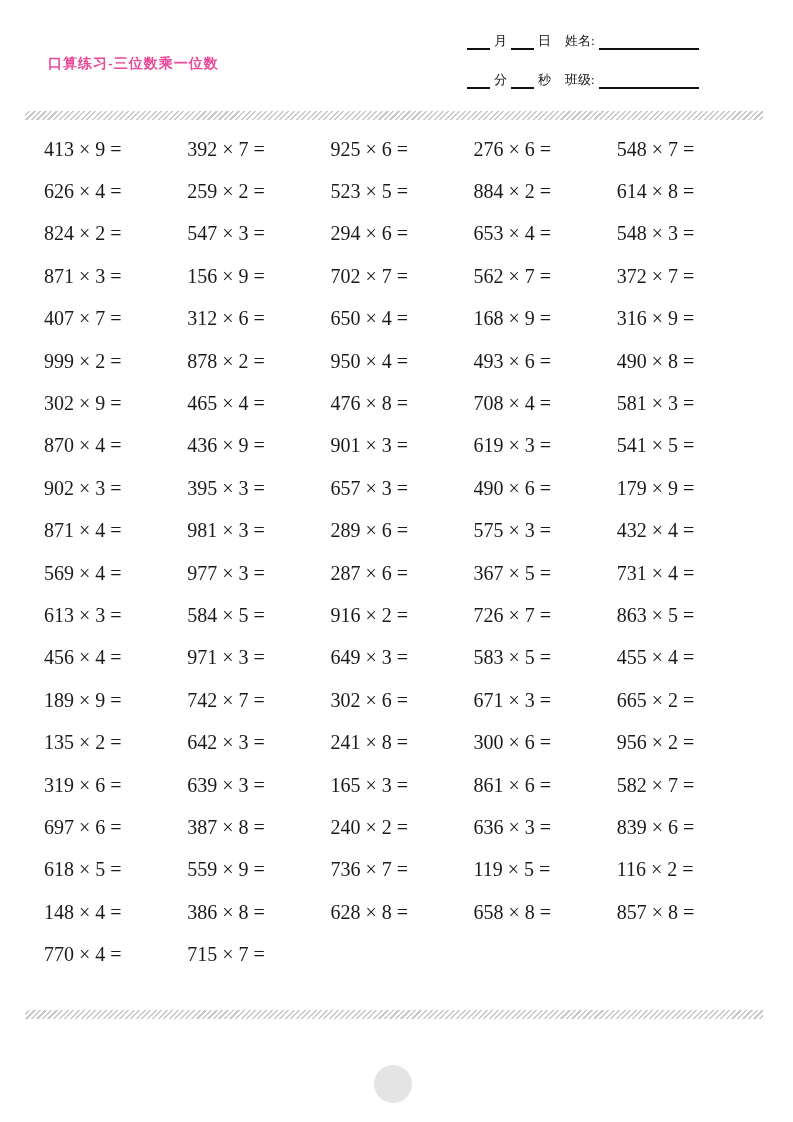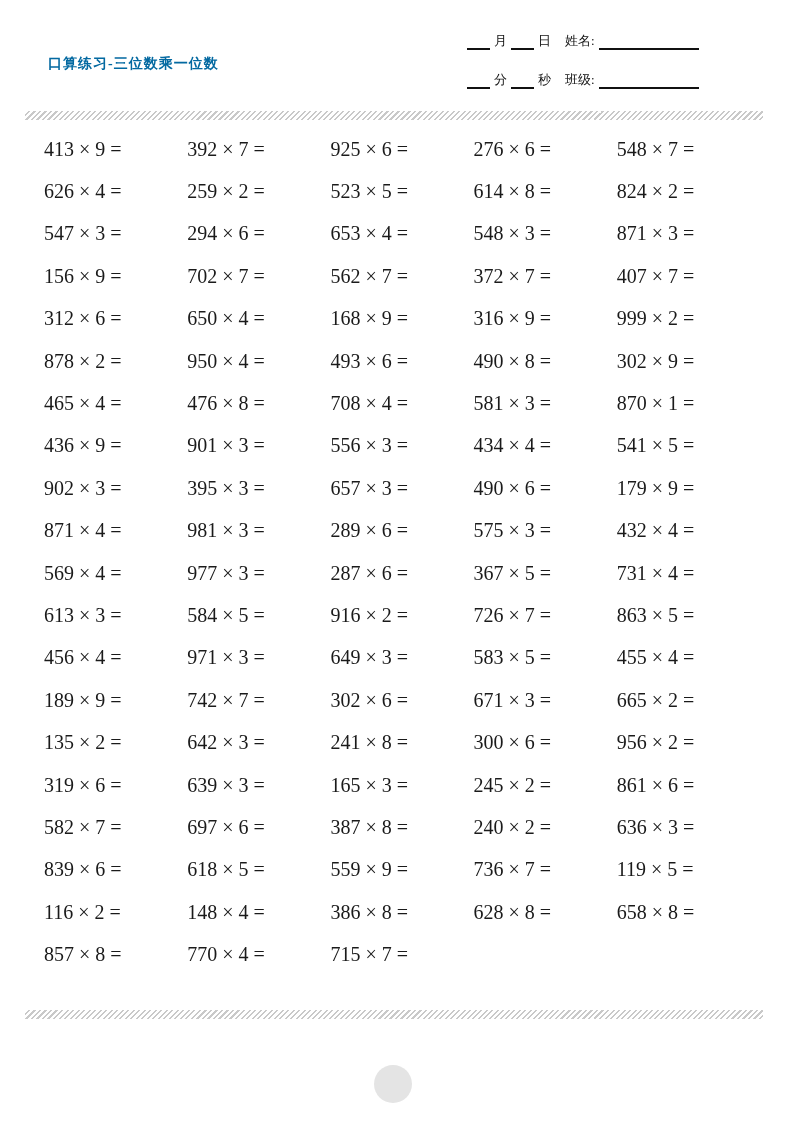--- a/index.html
+++ b/index.html
@@ -14,21 +14,21 @@
     color: var(--text, #1a1a1a);
   }
   .title {
     position: absolute;
     left: 48px;
     top: 55px;
     font-size: 14px;
     font-weight: bold;
     letter-spacing: 1px;
     font-family: "Liberation Serif", serif;
-    color: #0369a1;
+    color: #ec4899;
   }
   .header-right {
     position: absolute;
     left: 463px;
     top: 30px;
     width: 260px;
     font-size: 13px;
     color: #111;
   }
   .header-line {
@@ -116,20 +116,21 @@
 
   <div class="grid" id="problems-grid">
       <div class="cell">413 × 9 =</div>
       <div class="cell">392 × 7 =</div>
       <div class="cell">925 × 6 =</div>
       <div class="cell">276 × 6 =</div>
       <div class="cell">548 × 7 =</div>
       <div class="cell">626 × 4 =</div>
       <div class="cell">259 × 2 =</div>
       <div class="cell">523 × 5 =</div>
+      <div class="cell">884 × 2 =</div>
       <div class="cell">614 × 8 =</div>
       <div class="cell">824 × 2 =</div>
       <div class="cell">547 × 3 =</div>
       <div class="cell">294 × 6 =</div>
       <div class="cell">653 × 4 =</div>
       <div class="cell">548 × 3 =</div>
       <div class="cell">871 × 3 =</div>
       <div class="cell">156 × 9 =</div>
       <div class="cell">702 × 7 =</div>
       <div class="cell">562 × 7 =</div>
@@ -142,25 +143,24 @@
       <div class="cell">999 × 2 =</div>
       <div class="cell">878 × 2 =</div>
       <div class="cell">950 × 4 =</div>
       <div class="cell">493 × 6 =</div>
       <div class="cell">490 × 8 =</div>
       <div class="cell">302 × 9 =</div>
       <div class="cell">465 × 4 =</div>
       <div class="cell">476 × 8 =</div>
       <div class="cell">708 × 4 =</div>
       <div class="cell">581 × 3 =</div>
-      <div class="cell">870 × 1 =</div>
+      <div class="cell">870 × 4 =</div>
       <div class="cell">436 × 9 =</div>
       <div class="cell">901 × 3 =</div>
-      <div class="cell">556 × 3 =</div>
-      <div class="cell">434 × 4 =</div>
+      <div class="cell">619 × 3 =</div>
       <div class="cell">541 × 5 =</div>
       <div class="cell">902 × 3 =</div>
       <div class="cell">395 × 3 =</div>
       <div class="cell">657 × 3 =</div>
       <div class="cell">490 × 6 =</div>
       <div class="cell">179 × 9 =</div>
       <div class="cell">871 × 4 =</div>
       <div class="cell">981 × 3 =</div>
       <div class="cell">289 × 6 =</div>
       <div class="cell">575 × 3 =</div>
@@ -186,21 +186,20 @@
       <div class="cell">671 × 3 =</div>
       <div class="cell">665 × 2 =</div>
       <div class="cell">135 × 2 =</div>
       <div class="cell">642 × 3 =</div>
       <div class="cell">241 × 8 =</div>
       <div class="cell">300 × 6 =</div>
       <div class="cell">956 × 2 =</div>
       <div class="cell">319 × 6 =</div>
       <div class="cell">639 × 3 =</div>
       <div class="cell">165 × 3 =</div>
-      <div class="cell">245 × 2 =</div>
       <div class="cell">861 × 6 =</div>
       <div class="cell">582 × 7 =</div>
       <div class="cell">697 × 6 =</div>
       <div class="cell">387 × 8 =</div>
       <div class="cell">240 × 2 =</div>
       <div class="cell">636 × 3 =</div>
       <div class="cell">839 × 6 =</div>
       <div class="cell">618 × 5 =</div>
       <div class="cell">559 × 9 =</div>
       <div class="cell">736 × 7 =</div>

